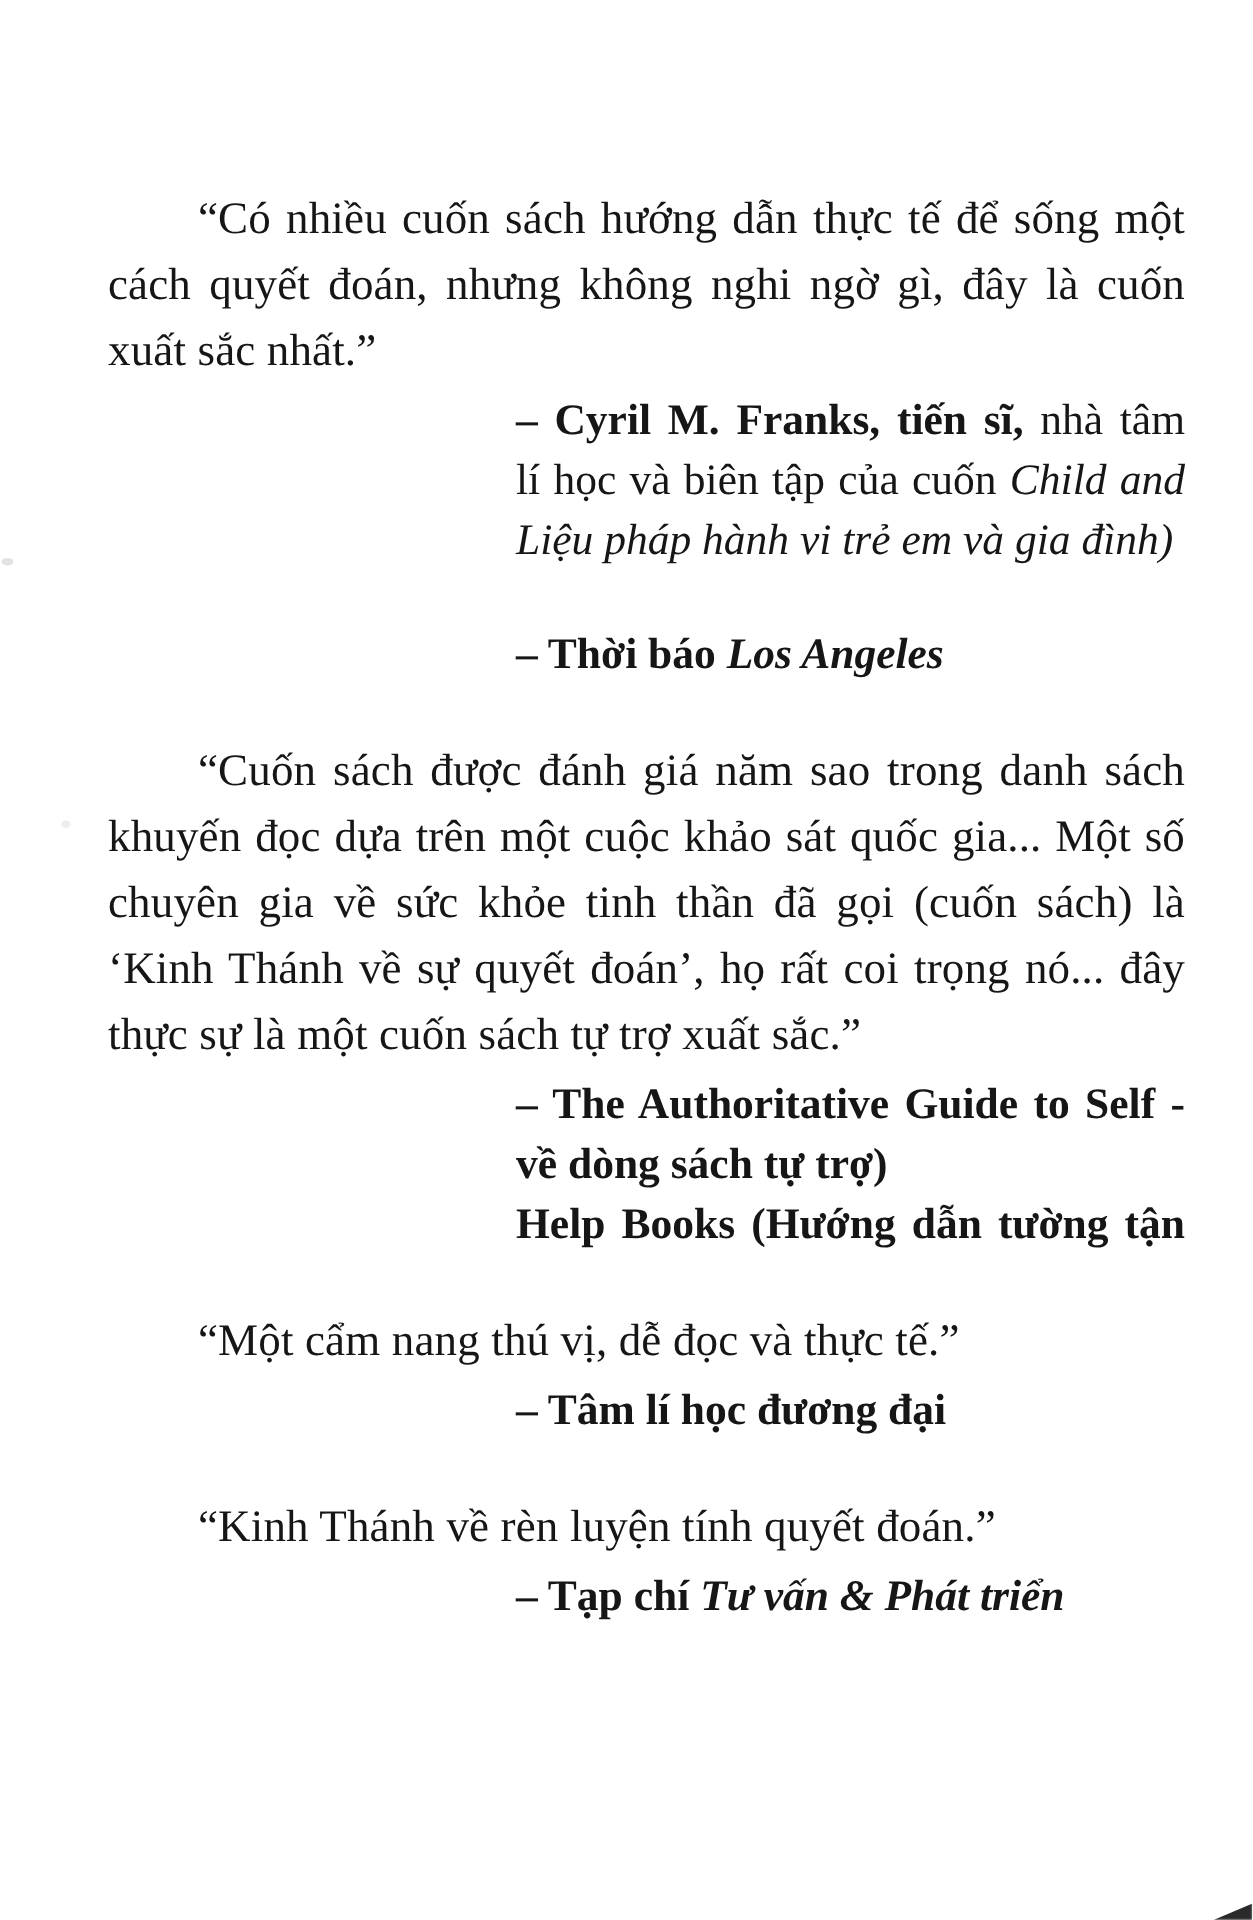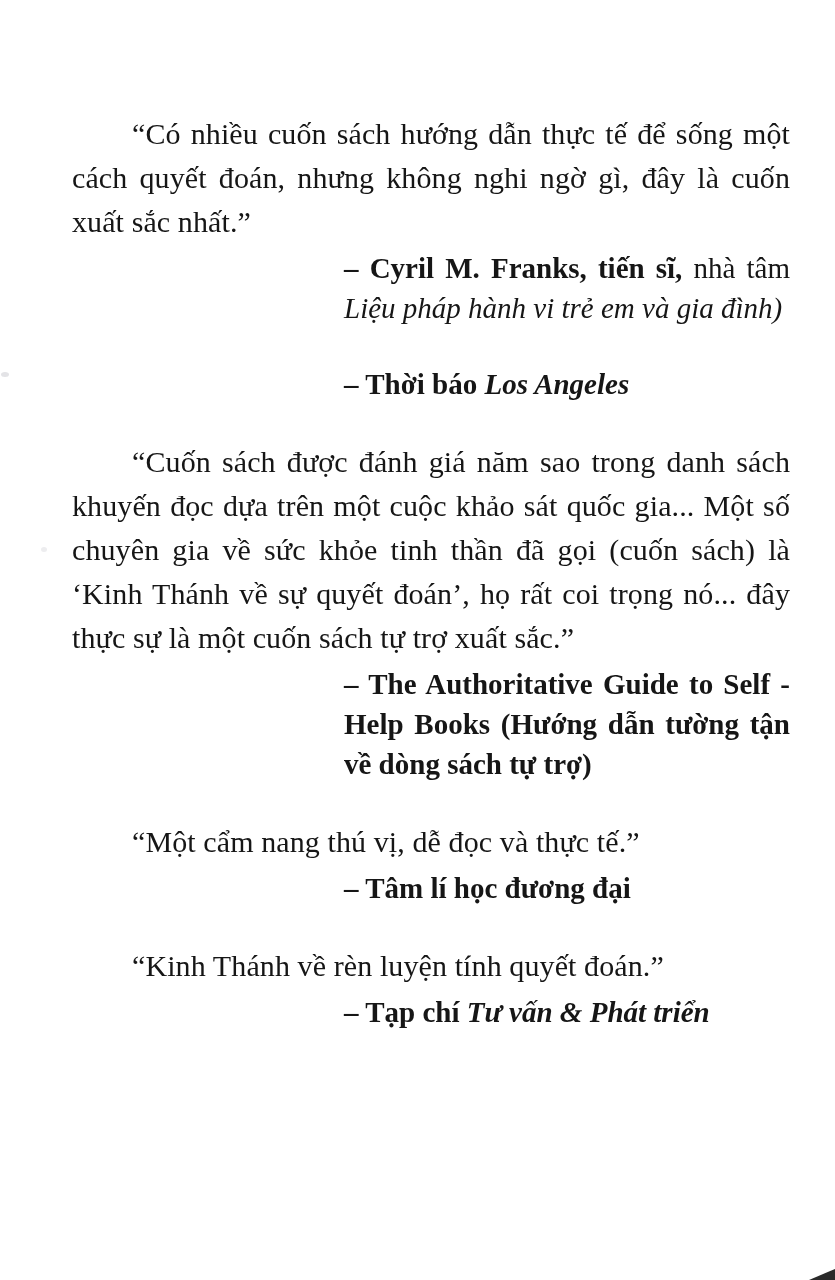--- a/index.html
+++ b/index.html
@@ -15,21 +15,21 @@
     position: relative;
     width: 835px;
     height: 1280px;
     padding: 112px 45px 0 72px; 
   }
   .quote {
     font-size: 30px;
     line-height: 44px;
     text-align: justify;
     text-indent: 60px;
-    margin: 0 0 4px 0;
+    margin: 12px 0 4px 0;
     letter-spacing: 0.1px;
   }
   .attr {
     margin: 0 0 36px 272px; 
     width: 446px;
     font-size: 29px;
     line-height: 40px;
   }
   .attr .line { white-space: nowrap; }
   .attr .line.just {
@@ -60,36 +60,37 @@
 </style>
 </head>
 <body>
 
 <div class="page">
 
   <section>
     <p class="quote">“Có nhiều cuốn sách hướng dẫn thực tế để sống một cách quyết đoán, nhưng không nghi ngờ gì, đây là cuốn xuất sắc nhất.”</p>
     <div class="attr">
       <div class="line just"><span class="b">– Cyril M. Franks, tiến sĩ,</span><span> nhà tâm</span></div>
+      <div class="line just"><span>lí học và biên tập của cuốn </span><span class="i">Child and</span></div>
       <div class="line"><span class="i">Liệu pháp hành vi trẻ em và gia đình)</span></div>
     </div>
   </section>
 
   <section>
     <div class="attr">
       <div class="line"><span class="b">– Thời báo </span><span class="bi">Los Angeles</span></div>
     </div>
   </section>
 
   <section>
     <p class="quote">“Cuốn sách được đánh giá năm sao trong danh sách khuyến đọc dựa trên một cuộc khảo sát quốc gia... Một số chuyên gia về sức khỏe tinh thần đã gọi (cuốn sách) là ‘Kinh Thánh về sự quyết đoán’, họ rất coi trọng nó... đây thực sự là một cuốn sách tự trợ xuất sắc.”</p>
     <div class="attr">
       <div class="line just b"><span>– The Authoritative Guide to Self -</span></div>
+      <div class="line b"><span>về dòng sách tự trợ)</span></div>
       <div class="line just b"><span>Help Books (Hướng dẫn tường tận</span></div>
-      <div class="line b"><span>về dòng sách tự trợ)</span></div>
     </div>
   </section>
 
   <section>
     <p class="quote">“Một cẩm nang thú vị, dễ đọc và thực tế.”</p>
     <div class="attr">
       <div class="line"><span class="b">– Tâm lí học đương đại</span></div>
     </div>
   </section>
 

